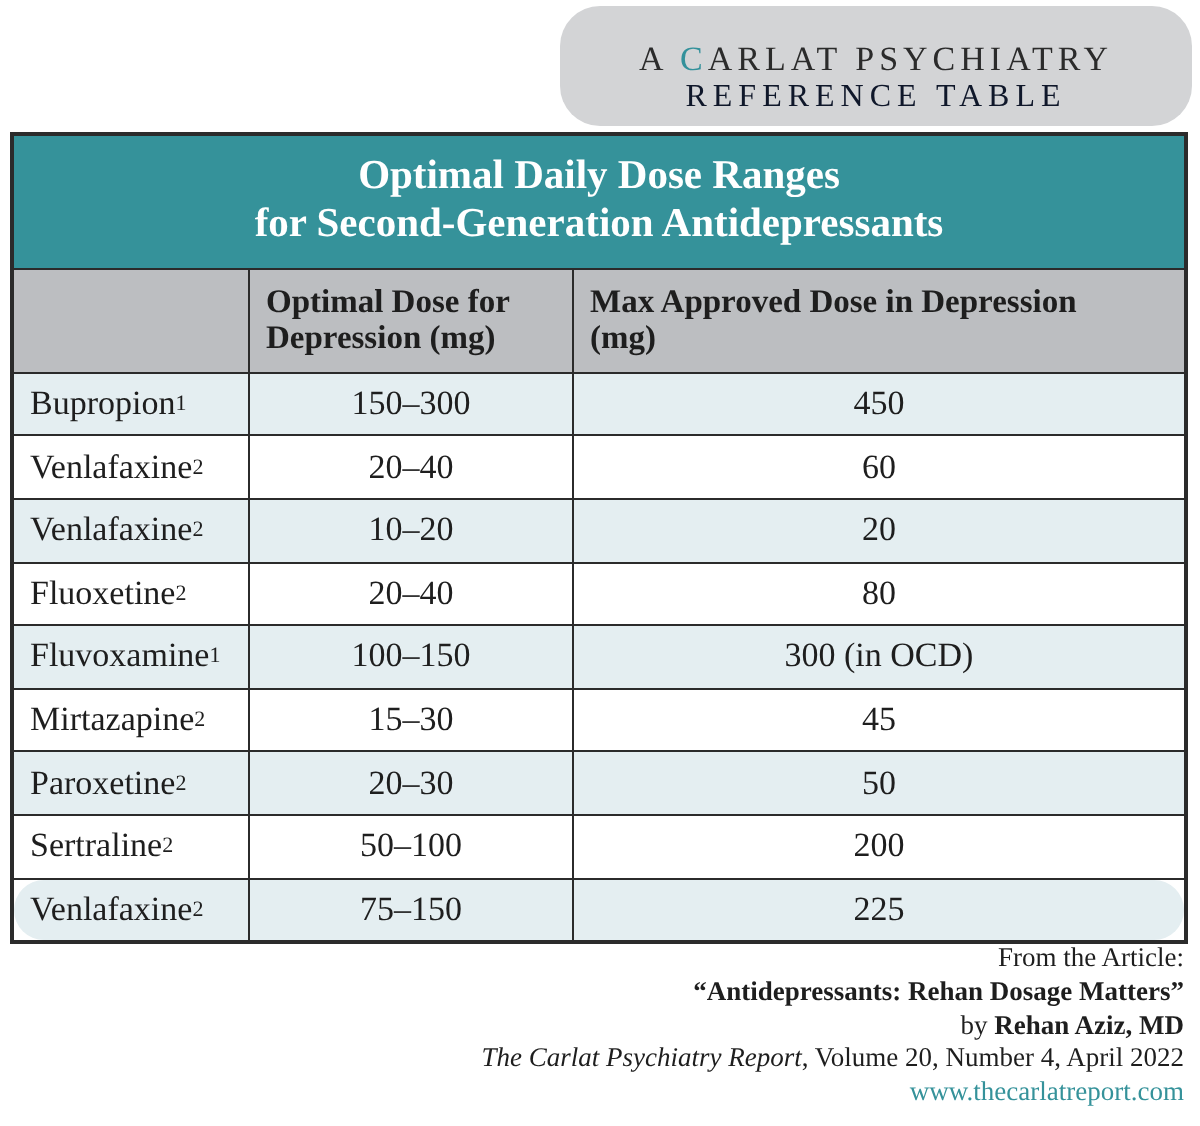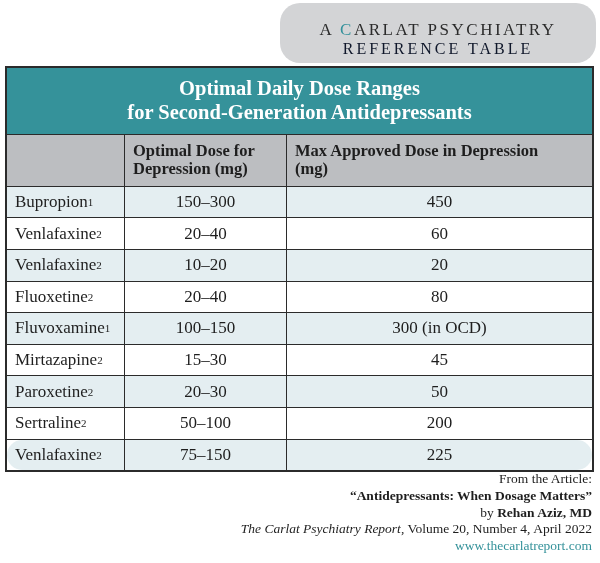--- a/index.html
+++ b/index.html
@@ -198,17 +198,17 @@
         <span>Venlafaxine</span>
         <sup>2</sup>
       </div>
     <div class="cell c2">75–150</div>
     <div class="cell c3">225</div>
   </div>
 </div>
 
 <div class="footer">
   <div>From the Article:</div>
-  <div class="bold">“Antidepressants: When Dosage Matters”</div>
+  <div class="bold">“Antidepressants: Rehan Dosage Matters”</div>
   <div><span>by </span><span class="bold">Rehan Aziz, MD</span></div>
   <div><span class="italic">The Carlat Psychiatry Report</span><span>, Volume 20, Number 4, April 2022</span></div>
   <div><span class="url">www.thecarlatreport.com</span></div>
 </div>
 
 </body></html>

